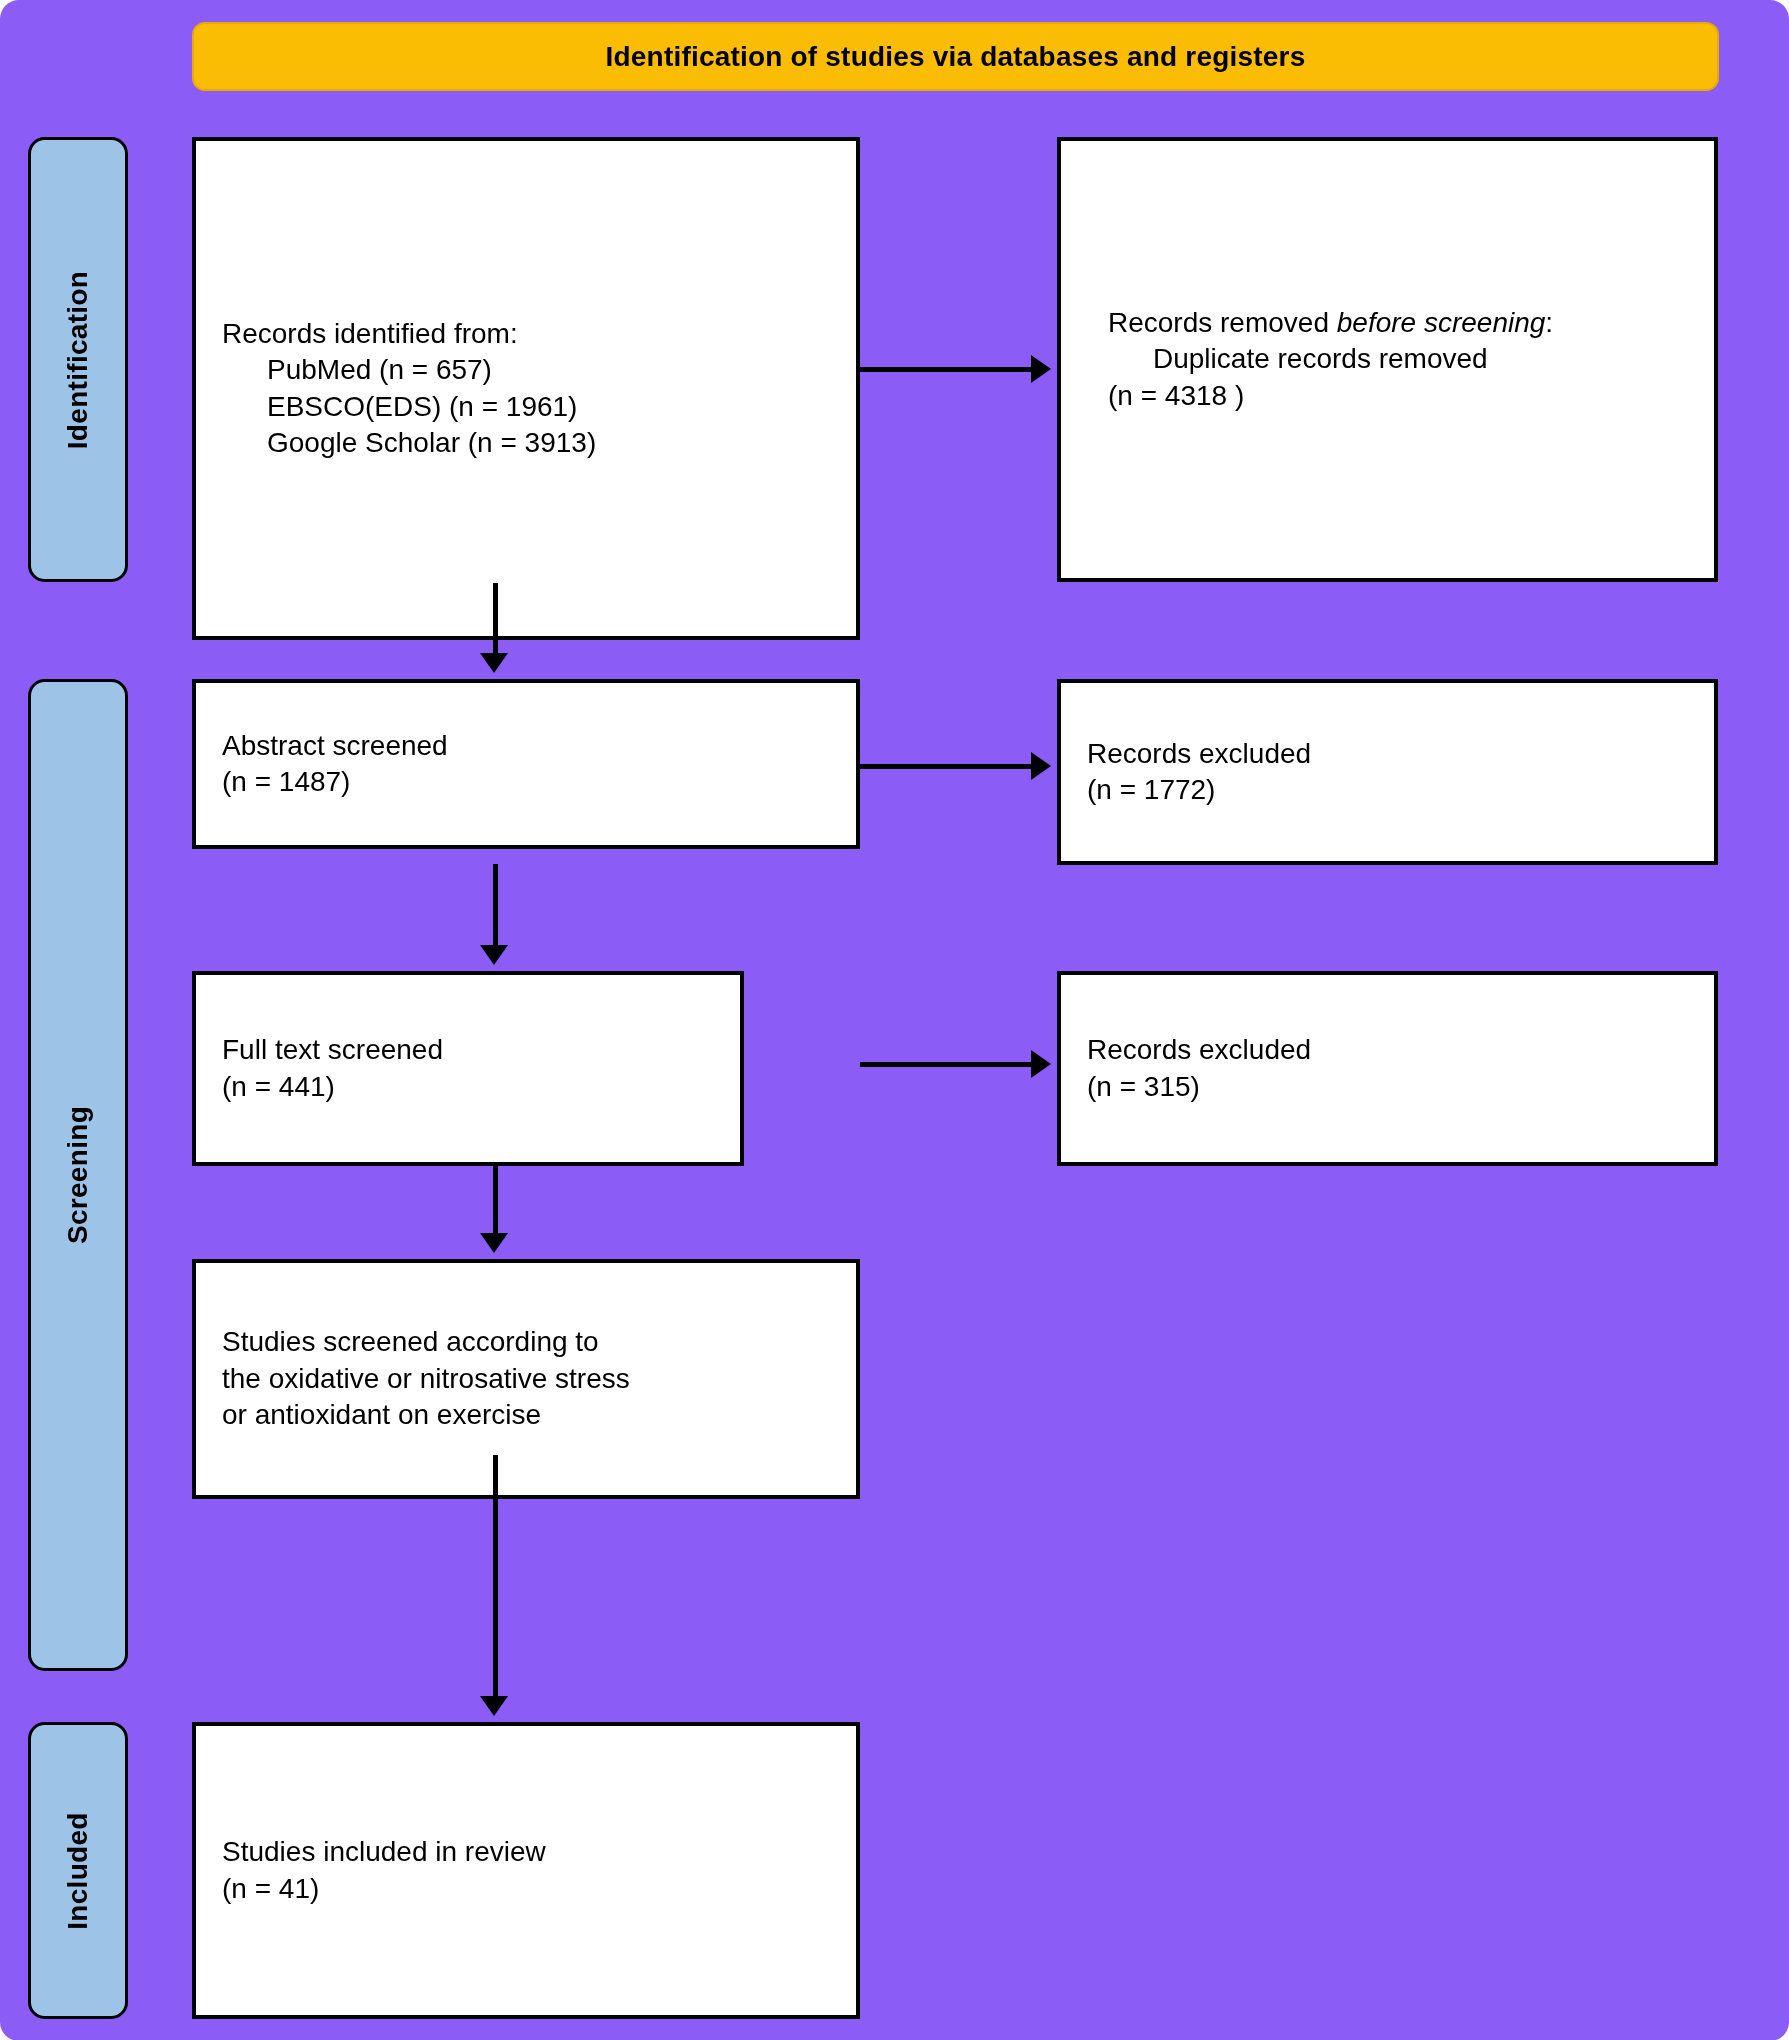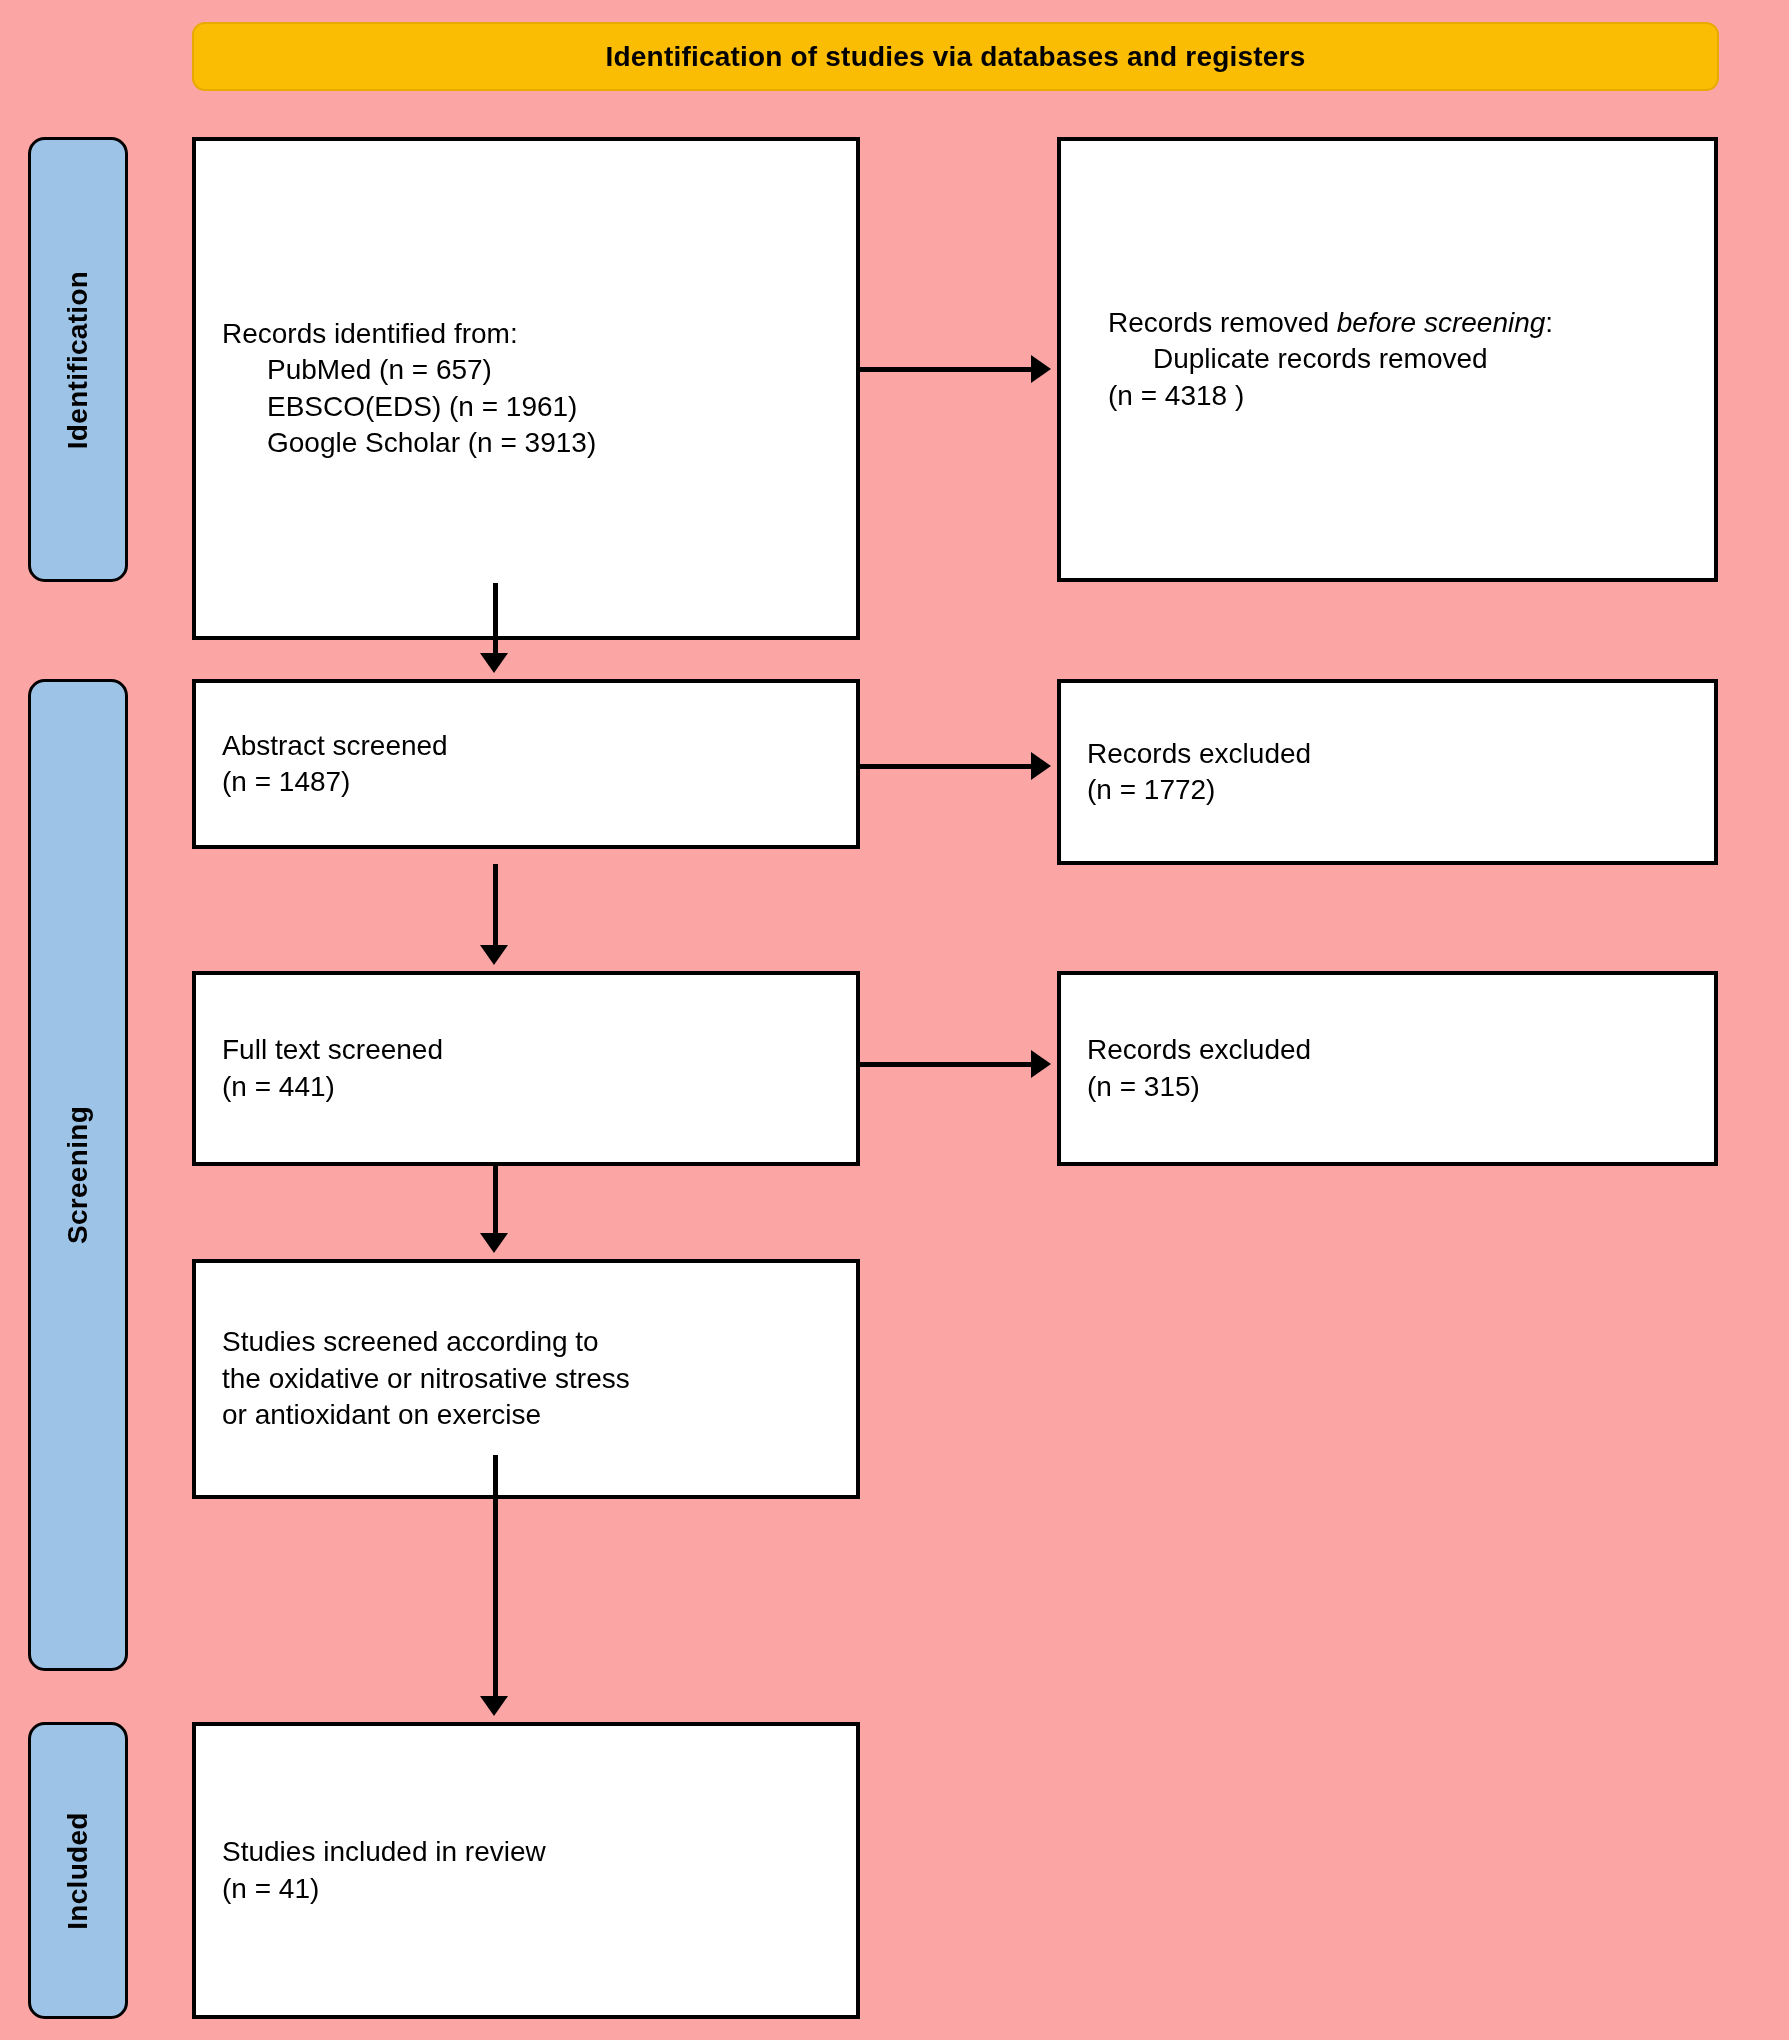--- a/index.html
+++ b/index.html
@@ -8,22 +8,23 @@
     background: #ffffff;
   }
   body {
     font-family: "Liberation Sans", sans-serif;
     color: #000000;
   }
   #diagram {
     position: relative;
     width: 1789px;
     height: 2041px;
-    background: #fca5a5;
+    background: #8b5cf6;
     overflow: hidden;
+    border-radius: 19px;
   }
 
   
   .banner {
     position: absolute;
     left: 192px;
     top: 22px;
     width: 1527px;
     height: 69px;
     background: #FBBC04;
@@ -84,21 +85,21 @@
     color: #000000;
     white-space: pre;
   }
   .box-line.indent { padding-left: 45px; }
   .box-line .ital { font-style: italic; }
 
   #box-identified   { left: 192px;  top: 137px;  width: 668px;  height: 503px; }
   #box-removed      { left: 1057px; top: 137px;  width: 661px;  height: 445px; padding-left: 47px; }
   #box-abstract     { left: 192px;  top: 679px;  width: 668px;  height: 170px; }
   #box-excluded-1   { left: 1057px; top: 679px;  width: 661px;  height: 186px; }
-  #box-fulltext     { left: 192px;  top: 971px; width: 668px;  height: 195px; }
+  #box-fulltext     { left: 192px;  top: 971px; width: 552px;  height: 195px; }
   #box-excluded-2   { left: 1057px; top: 971px; width: 661px;  height: 195px; }
   #box-criteria     { left: 192px;  top: 1259px; width: 668px;  height: 240px; }
   #box-included     { left: 192px;  top: 1722px; width: 668px;  height: 297px; }
 
   
   .conn { position: absolute; background: #000000; }
   .conn-v { width: 4.6px; }
   .conn-h { height: 4.6px; }
   .arrow-down {
     position: absolute;

